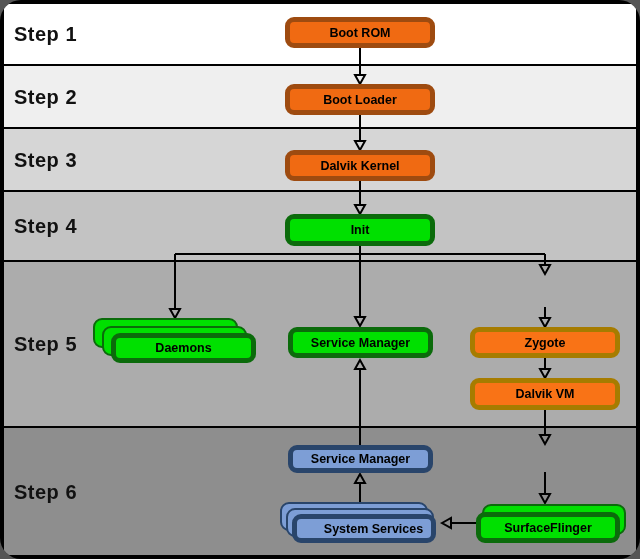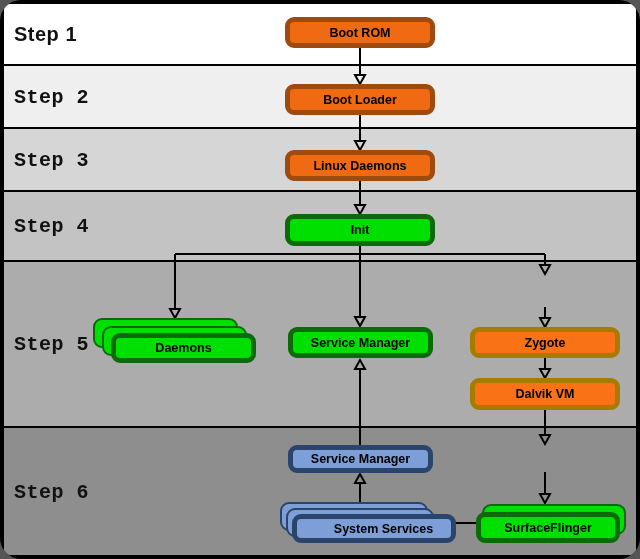--- a/index.html
+++ b/index.html
@@ -4,21 +4,21 @@
 <style>
   html,body{margin:0;padding:0;background:#555;}
   #stage{
     position:relative;width:640px;height:559px;background:#000;
     font-family:"Liberation Sans","DejaVu Sans",sans-serif;
     overflow:hidden;
     border-radius:21px;
   }
   #bands{position:absolute;left:4px;top:4px;width:632px;height:551px;}
   .band{position:relative;width:100%;box-sizing:border-box;}
-  .band + .band{border-top:2px solid #000;font-family:Liberation Mono, monospace;}
+  .band + .band{border-top:2px solid #000;}
   .band-label{
     position:absolute;left:10px;top:50%;transform:translateY(-50%);
     font-size:20px;font-weight:bold;color:#111;letter-spacing:0.5px;
   }
   #b1{height:60px;background:#ffffff;}
   #b2{height:63px;background:#efefef;}
   #b3{height:63px;background:#d6d6d6;}
   #b4{height:70px;background:#c3c3c3;}
   #b5{height:166px;background:#acacac;}
   #b6{height:129px;background:#8e8e8e;}
@@ -110,21 +110,21 @@
       <polygon points="360,360 355,369 365,369"></polygon>
   </svg>
 
   <div class="node orange" style="left:285px;top:17px;width:150px;height:31px;">
     <span>Boot ROM</span>
   </div>
   <div class="node orange" style="left:285px;top:84px;width:150px;height:31px;">
     <span>Boot Loader</span>
   </div>
   <div class="node orange" style="left:285px;top:150px;width:150px;height:31px;">
-    <span>Linux Daemons</span>
+    <span>Dalvik Kernel</span>
   </div>
   <div class="node green" style="left:285px;top:214px;width:150px;height:32px;">
     <span>Init</span>
   </div>
 
   <div class="layer green" style="left:93px;top:318px;width:145px;height:30px;"></div>
   <div class="layer green" style="left:102px;top:326px;width:145px;height:30px;"></div>
   <div class="node green" style="left:111px;top:333px;width:145px;height:30px;">
     <span>Daemons</span>
   </div>
@@ -139,21 +139,21 @@
   <div class="node amber" style="left:470px;top:378px;width:150px;height:32px;">
     <span>Dalvik VM</span>
   </div>
 
   <div class="node blue" style="left:288px;top:445px;width:145px;height:28px;">
     <span>Service Manager</span>
   </div>
 
   <div class="layer blue" style="left:280px;top:502px;width:148px;height:29px;"></div>
   <div class="layer blue" style="left:286px;top:508px;width:148px;height:29px;"></div>
-  <div class="node blue" style="left:292px;top:514px;width:164px;height:29px;padding-left:19px;">
+  <div class="node blue" style="left:292px;top:514px;width:144px;height:29px;padding-left:19px;">
     <span>System Services</span>
   </div>
 
   <div class="layer green" style="left:482px;top:504px;width:144px;height:31px;"></div>
   <div class="node green" style="left:476px;top:512px;width:144px;height:31px;">
     <span>SurfaceFlinger</span>
   </div>
 
 </div>
 

